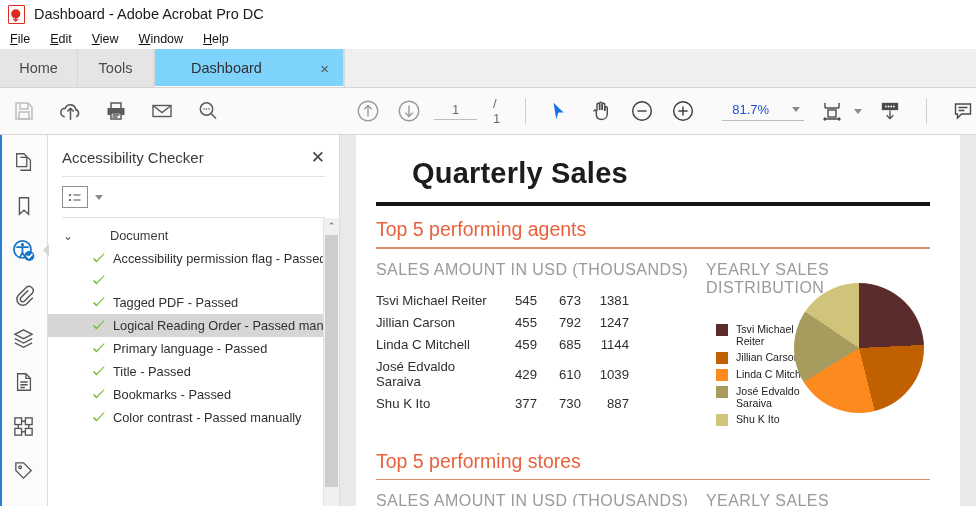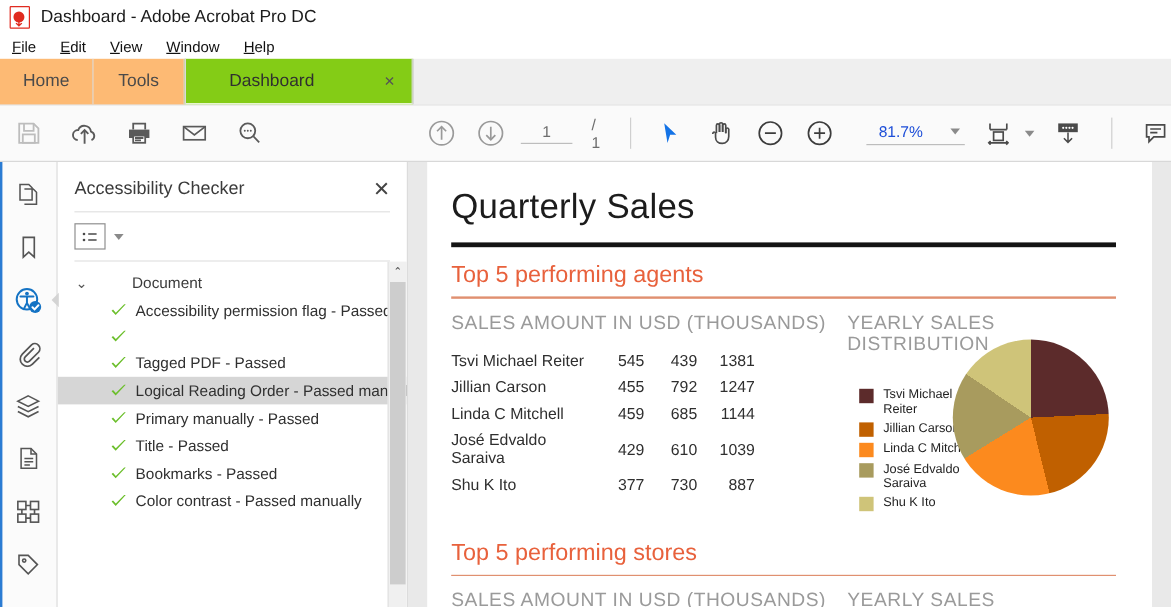--- a/index.html
+++ b/index.html
@@ -32,27 +32,27 @@
   }
   .menu-item .u { text-decoration: underline; }
 
   
   .tabstrip {
     height: 38px; display: flex; align-items: flex-end;
     background: #ffffff; border-bottom: 1px solid #d4d4d4;
   }
   .tab {
     height: 38px; display: flex; align-items: center; justify-content: center;
-    font-size: 14.5px; color: #4a4a4a; background: #fdba74;
+    font-size: 14.5px; color: #4a4a4a; background: #e5e5e5;
     border-right: 1px solid #d9d9d9; cursor: default; position: relative;
   }
   .tab.home { width: 78px; }
   .tab.tools { width: 76px; }
   .tab.doc {
-    width: 190px; background: #84cc16; color: #303030;
+    width: 190px; background: #7dd3fc; color: #303030;
     border-left: 1px solid #d9d9d9; border-right: 1px solid #d9d9d9;
     border-bottom: 1px solid #ffffff; justify-content: flex-start; padding-left: 36px;
   }
   .tab.doc .close {
     position: absolute; right: 14px; top: 50%; transform: translateY(-50%);
     font-size: 15px; color: #555; line-height: 1; cursor: pointer;
   }
   .tab-filler { flex: 1; height: 38px; background: #efefef; border-left: 1px solid #d9d9d9; }
 
   
@@ -146,21 +146,21 @@
     position: absolute; top: 17px; left: 1px; right: 1px; height: 252px;
     background: #cdcdcd; cursor: pointer;
   }
 
   
   .viewer { flex: 1; background: #e9e9e9; display: flex; justify-content: center; overflow: hidden; }
   .page {
     width: 604px; background: #ffffff; padding: 22px 30px 0 20px; overflow: hidden;
   }
   .doc-title {
-    font-size: 29px; color: #1c1c1c; font-weight: 400; letter-spacing: .2px;
+    font-size: 29px; color: #1c1c1c; font-weight: 700; letter-spacing: .2px; margin-left: 36px;
   }
   .rule-double { margin-top: 12px; border-top: 3px solid #141414; border-bottom: 1px solid #141414;
     height: 4px; }
   .sec-title { font-size: 19.5px; color: #e8613c; margin-top: 12px; }
   .rule-orange { height: 1.6px; background: #e09070; margin-top: 6px; }
   .cols { display: flex; margin-top: 12px; }
   .col-left { width: 330px; }
   .col-right { flex: 1; position: relative; }
   .col-label {
     font-size: 16px; color: #9a9a9a; letter-spacing: .45px;
@@ -445,21 +445,21 @@
               </svg>
           </span>
           <span>Logical Reading Order - Passed manually</span>
         </div>
         <div class="tree-item">
           <span class="check">
             <svg width="14" height="13" viewBox="0 0 14 13">
                 <path d="M1 7l3.4 3.6L12.8 1.6l-1.3 0-7 7L2.2 6z" fill="#6cbf2c"></path>
               </svg>
           </span>
-          <span>Primary manually - Passed</span>
+          <span>Primary language - Passed</span>
         </div>
         <div class="tree-item">
           <span class="check">
             <svg width="14" height="13" viewBox="0 0 14 13">
                 <path d="M1 7l3.4 3.6L12.8 1.6l-1.3 0-7 7L2.2 6z" fill="#6cbf2c"></path>
               </svg>
           </span>
           <span>Title - Passed</span>
         </div>
         <div class="tree-item">
@@ -495,21 +495,21 @@
       <div class="rule-orange"></div>
 
       <div class="cols">
         <div class="col-left">
           <div class="col-label">SALES AMOUNT IN USD (THOUSANDS)</div>
           <table class="sales">
             <tbody>
             <tr>
               <td>Tsvi Michael Reiter</td>
               <td class="q">545</td>
-              <td class="q">439</td>
+              <td class="q">673</td>
               <td class="t">1381</td>
             </tr>
             <tr>
               <td>Jillian  Carson</td>
               <td class="q">455</td>
               <td class="q">792</td>
               <td class="t">1247</td>
             </tr>
             <tr>
               <td>Linda C Mitchell</td>

